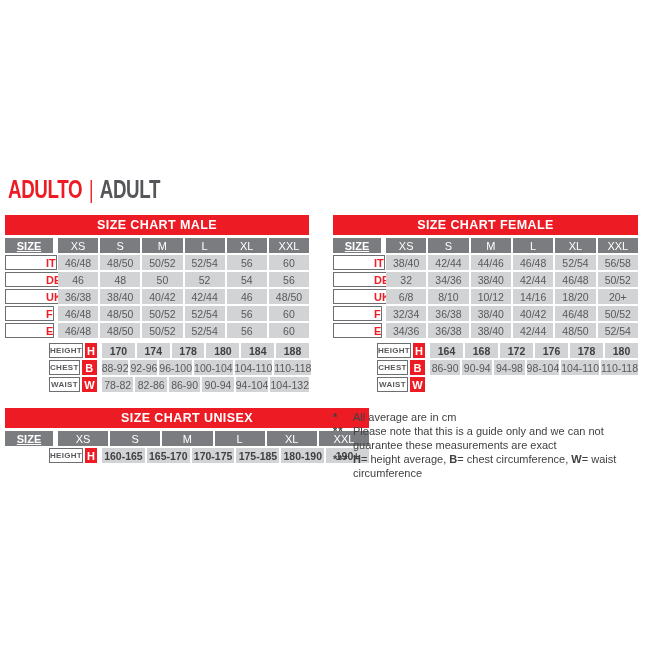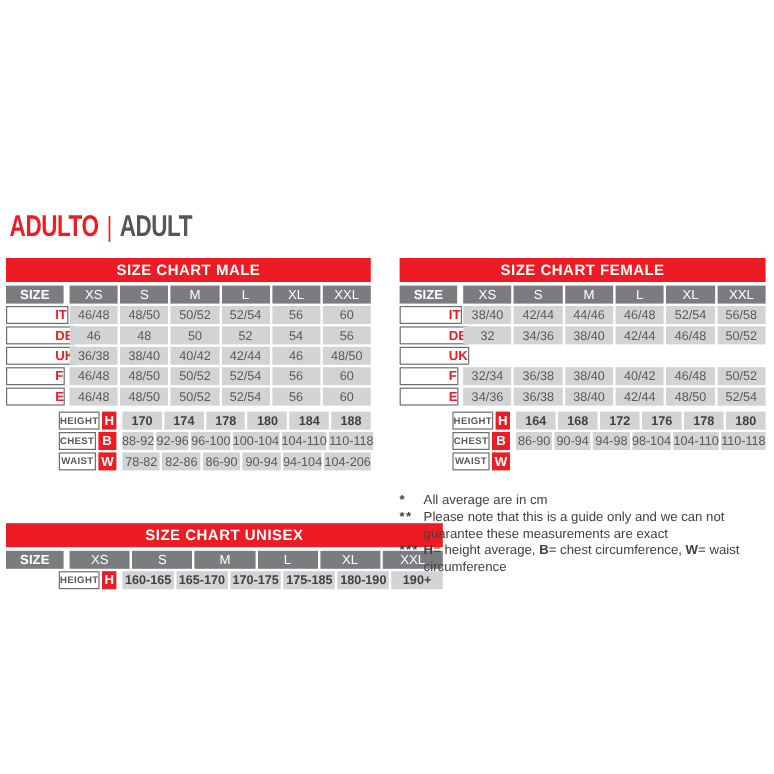--- a/index.html
+++ b/index.html
@@ -28,21 +28,21 @@
     white-space: nowrap;
   }
   .brand-primary { color: #ed1c24; }
   .brand-sep { color: #ed1c24; font-weight: 400; padding: 0 9px; font-size: 23px; }
   .brand-secondary { color: #55565a; }
 
   
   .size-table { position: absolute; display: flex; flex-direction: column; }
   #table-male   { left: 5px;   top: 215px; width: 304px; }
   #table-female { left: 333px; top: 215px; width: 305px; }
-  #table-unisex { left: 5px;   top: 408px; width: 364px; margin-top: 28px; }
+  #table-unisex { left: 5px;   top: 408px; width: 364px; }
 
   .table-title {
     background: #ed1c24;
     color: #ffffff;
     font-weight: bold;
     font-size: 12.5px;
     letter-spacing: 0.4px;
     height: 20px;
     display: flex;
     align-items: center;
@@ -74,20 +74,21 @@
   }
   .head-size {
     flex: 1;
     background: #7b7c7f;
     color: #ffffff;
     font-weight: bold;
     font-size: 11px;
     display: flex;
     align-items: center;
     justify-content: center;
+    text-decoration: underline;
   }
 
   .size-label {
     flex: 1;
     background: #ffffff;
     border: 1px solid #6d6e71;
     color: #ed1c24;
     font-weight: bold;
     font-size: 11px;
     display: flex;
@@ -261,21 +262,21 @@
           <div class="label-slot">
             <div class="measure-label">WAIST</div>
             <div class="badge">W</div>
           </div>
           <div class="cells">
             <div class="cell">78-82</div>
             <div class="cell">82-86</div>
             <div class="cell">86-90</div>
             <div class="cell">90-94</div>
             <div class="cell">94-104</div>
-            <div class="cell">104-206</div>
+            <div class="cell">104-132</div>
           </div>
         </div>
       </div>
     </div>
   <div class="size-table" id="table-female">
       <div class="table-title">SIZE CHART FEMALE</div>
       <div class="t-row head">
         <div class="label-slot">
           <div class="head-size">SIZE</div>
         </div>
@@ -311,20 +312,28 @@
           <div class="cell">38/40</div>
           <div class="cell">42/44</div>
           <div class="cell">46/48</div>
           <div class="cell">50/52</div>
         </div>
       </div>
       <div class="t-row">
         <div class="label-slot">
           <div class="size-label">UK</div>
         </div>
+        <div class="cells">
+          <div class="cell">6/8</div>
+          <div class="cell">8/10</div>
+          <div class="cell">10/12</div>
+          <div class="cell">14/16</div>
+          <div class="cell">18/20</div>
+          <div class="cell">20+</div>
+        </div>
       </div>
       <div class="t-row">
         <div class="label-slot">
           <div class="size-label">F</div>
         </div>
         <div class="cells">
           <div class="cell">32/34</div>
           <div class="cell">36/38</div>
           <div class="cell">38/40</div>
           <div class="cell">40/42</div>

